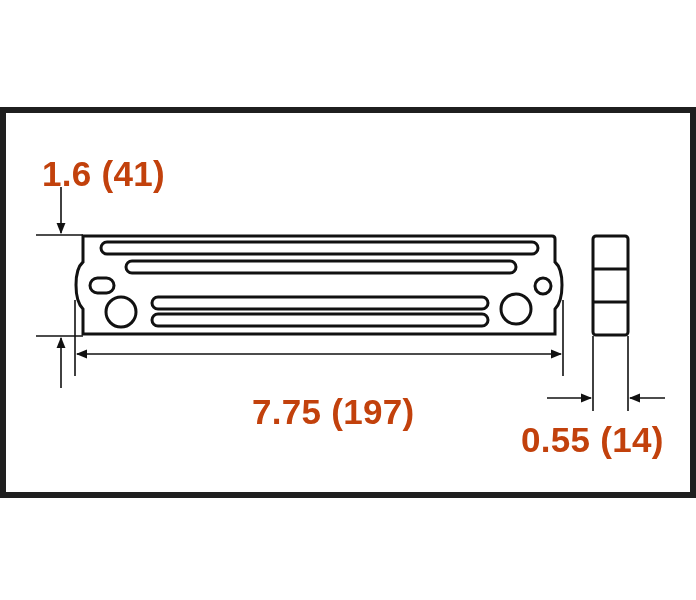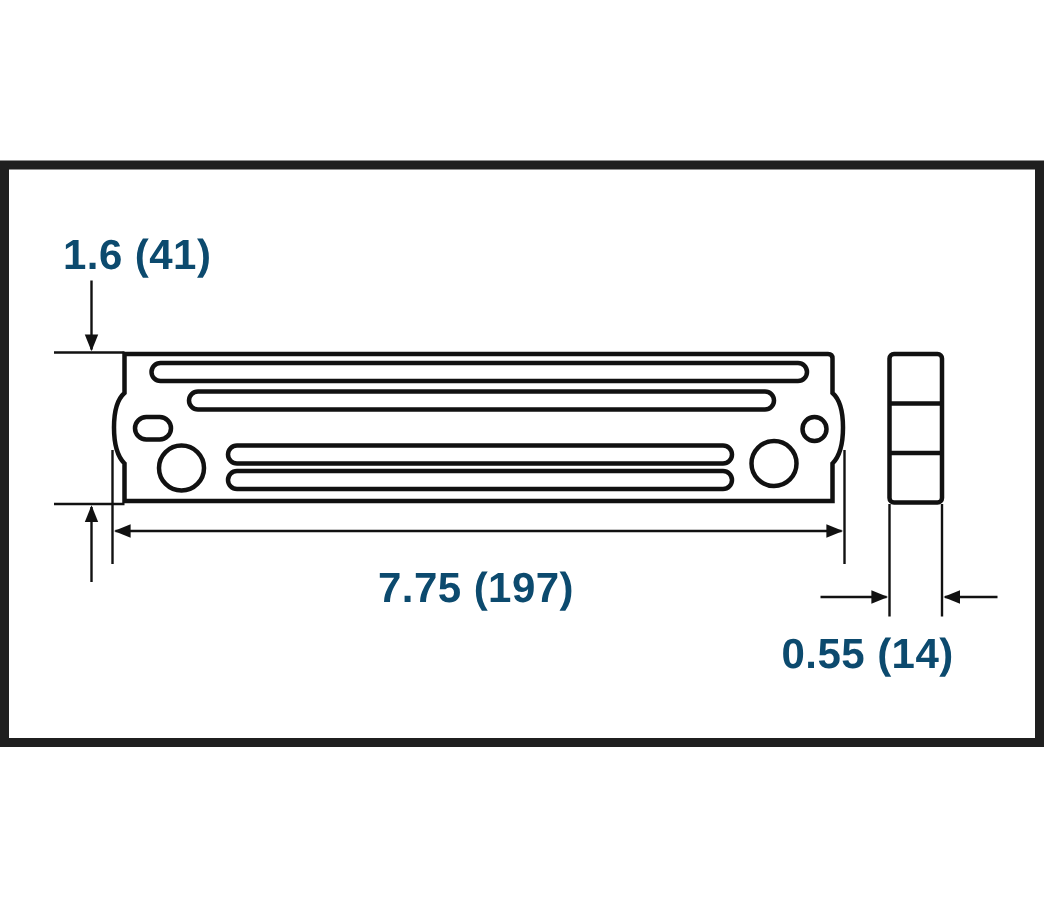--- a/index.html
+++ b/index.html
@@ -4,21 +4,21 @@
   <style>
     html, body { margin: 0; padding: 0; background: #ffffff; }
     body { width: 696px; height: 600px; position: relative; overflow: hidden; font-family: "Liberation Sans", sans-serif; }
     .frame {
       position: absolute; left: 0; top: 107px; width: 684px; height: 379px;
       border: 6px solid #1f1f1f; background: #fff;
     }
     svg.drawing { position: absolute; left: 0; top: 0; }
     .dim-label {
       position: absolute; font-family: "Liberation Sans", sans-serif; font-weight: bold;
-      font-size: 28px; color: #0c4a6e; white-space: nowrap; letter-spacing: 0.3px;
+      font-size: 35px; color: #c2410c; white-space: nowrap; letter-spacing: 0.3px;
     }
   </style>
 </head>
 <body>
 
 <div class="frame"></div>
 
 <svg class="drawing" width="696" height="600" viewBox="0 0 696 600">
   <defs>
     <marker id="arr" viewBox="0 0 10 10" refX="9" refY="5" markerWidth="7" markerHeight="7" orient="auto-start-reverse">
@@ -61,14 +61,14 @@
 
   <g stroke="#111" stroke-width="1.6" fill="none">
     <line x1="593" y1="336" x2="593" y2="411"></line>
     <line x1="628" y1="336" x2="628" y2="411"></line>
     <line x1="547" y1="398" x2="591" y2="398" marker-end="url(#arr)"></line>
     <line x1="665" y1="398" x2="630" y2="398" marker-end="url(#arr)"></line>
   </g>
 </svg>
 
 <div class="dim-label" style="left:42px; top:154px;">1.6 (41)</div>
-<div class="dim-label" style="left:252px; top:376px;">7.75 (197)</div>
+<div class="dim-label" style="left:252px; top:392px;">7.75 (197)</div>
 <div class="dim-label" style="left:521px; top:420px;">0.55 (14)</div>
 
 </body></html>

